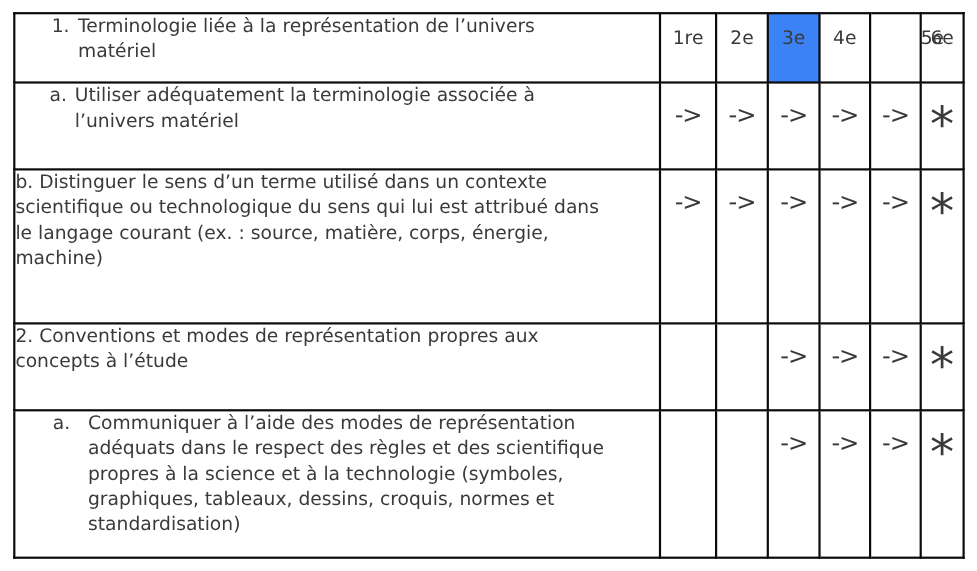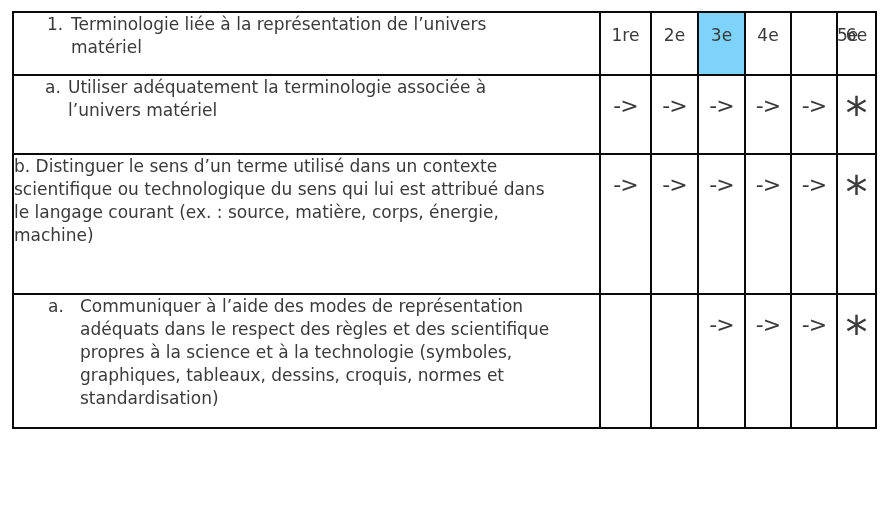--- a/index.html
+++ b/index.html
@@ -86,21 +86,21 @@
         <div class="txt">Terminologie liée à la représentation de l’univers
 matériel</div>
       </div>
     </td>
     <td class="grade" style="border-color: rgb(10, 10, 10); background: rgb(255, 255, 255);">
           <div class="hdr">1re</div>
         </td>
     <td class="grade" style="border-color: rgb(10, 10, 10); background: rgb(255, 255, 255);">
           <div class="hdr">2e</div>
         </td>
-    <td class="grade" style="border-color: rgb(10, 10, 10); background: #7dd3fc;">
+    <td class="grade" style="border-color: rgb(10, 10, 10); background: #3b82f6;">
           <div class="hdr">3e</div>
         </td>
     <td class="grade" style="border-color: rgb(10, 10, 10); background: rgb(255, 255, 255);">
           <div class="hdr">4e</div>
         </td>
     <td class="grade" style="border-color: rgb(10, 10, 10); background: rgb(255, 255, 255); padding-left: 45px;">
           <div class="hdr">5e</div>
         </td>
     <td class="grade" style="border-color: rgb(10, 10, 10); background: rgb(255, 255, 255);">
           <div class="hdr">6e</div>
@@ -155,20 +155,44 @@
           <div class="sym" style="color: rgb(58, 58, 58);">-&gt;</div>
         </td>
     <td class="grade" style="border-color: rgb(10, 10, 10); background: rgb(255, 255, 255);">
           <div class="sym" style="color: rgb(58, 58, 58);">-&gt;</div>
         </td>
     <td class="grade" style="border-color: rgb(10, 10, 10); background: rgb(255, 255, 255);">
           <div class="sym star" style="color: rgb(58, 58, 58);">*</div>
         </td>
   </tr>
 
+  <tr class="row-s2">
+    <td class="desc" style="border-color: rgb(10, 10, 10); background: rgb(255, 255, 255);">
+      <div class="txt">2. Conventions et modes de représentation propres aux
+concepts à l’étude</div>
+    </td>
+    <td class="grade" style="border-color: rgb(10, 10, 10); background: rgb(255, 255, 255);">
+          <div class="sym" style="color: rgb(58, 58, 58);"></div>
+        </td>
+    <td class="grade" style="border-color: rgb(10, 10, 10); background: rgb(255, 255, 255);">
+          <div class="sym" style="color: rgb(58, 58, 58);"></div>
+        </td>
+    <td class="grade" style="border-color: rgb(10, 10, 10); background: rgb(255, 255, 255);">
+          <div class="sym" style="color: rgb(58, 58, 58);">-&gt;</div>
+        </td>
+    <td class="grade" style="border-color: rgb(10, 10, 10); background: rgb(255, 255, 255);">
+          <div class="sym" style="color: rgb(58, 58, 58);">-&gt;</div>
+        </td>
+    <td class="grade" style="border-color: rgb(10, 10, 10); background: rgb(255, 255, 255);">
+          <div class="sym" style="color: rgb(58, 58, 58);">-&gt;</div>
+        </td>
+    <td class="grade" style="border-color: rgb(10, 10, 10); background: rgb(255, 255, 255);">
+          <div class="sym star" style="color: rgb(58, 58, 58);">*</div>
+        </td>
+  </tr>
 
   <tr class="row-a2">
     <td class="desc" style="border-color: rgb(10, 10, 10); background: rgb(255, 255, 255);">
       <div class="hang hang-a2">
         <span class="num">a.</span>
         <div class="txt">Communiquer à l’aide des modes de représentation
 adéquats dans le respect des règles et des scientifique
 propres à la science et à la technologie (symboles,
 graphiques, tableaux, dessins, croquis, normes et
 standardisation)</div>

